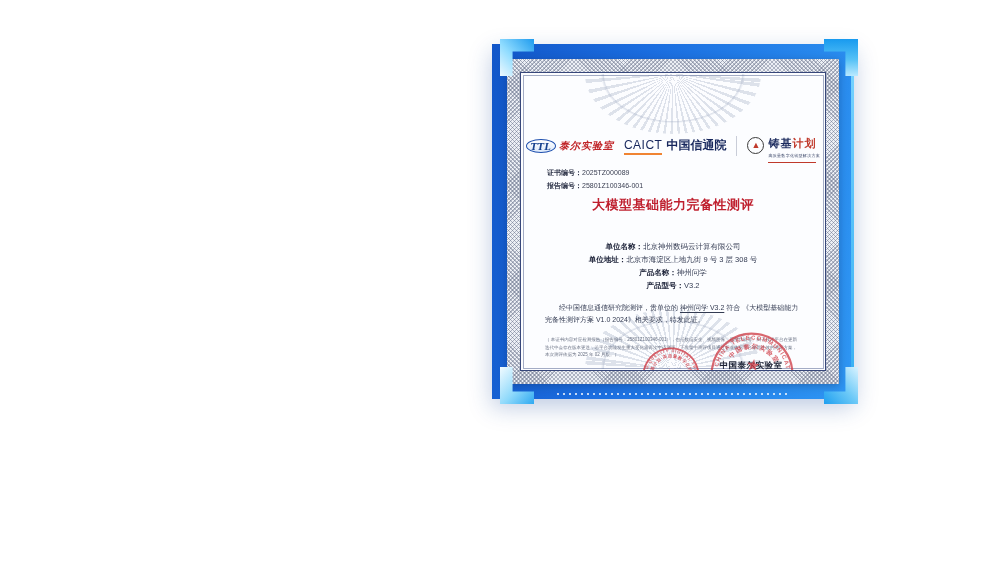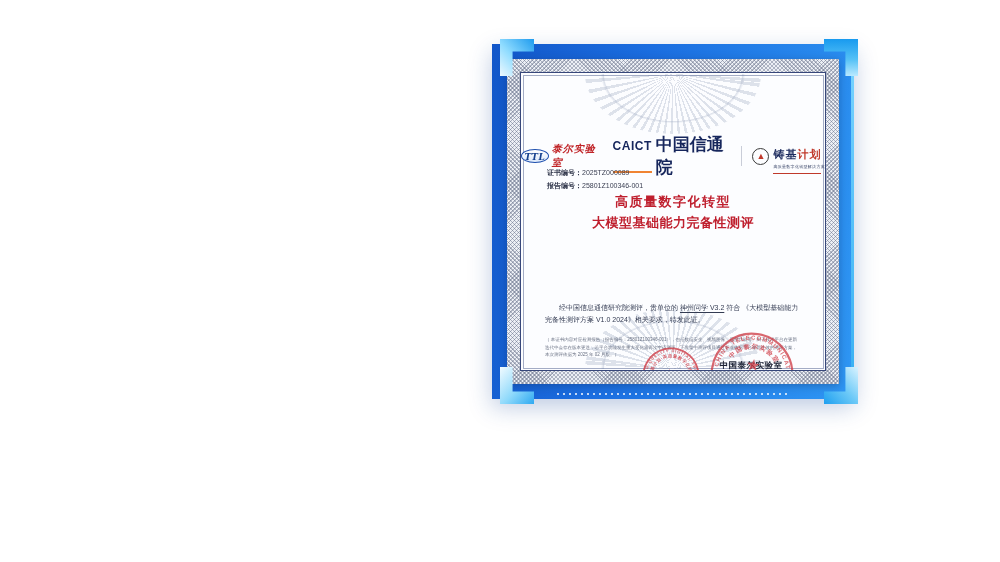--- a/index.html
+++ b/index.html
@@ -74,22 +74,22 @@
   .ttl{display:flex;align-items:center;gap:3px;}
   .ttl-oval{
     width:30px;height:14px;border-radius:50%;border:1.6px solid #1e4fae;
     background:linear-gradient(180deg,#ffffff,#dce9fb);
     color:#16418f;font-weight:bold;font-style:italic;font-size:9px;line-height:14px;
     text-align:center;letter-spacing:.5px;box-sizing:border-box;
     font-family:"DejaVu Serif",serif;
   }
   .ttl-script{color:#c02428;font-family:"DejaVu Serif",serif;font-weight:bold;font-style:italic;font-size:10px;letter-spacing:1px;}
   .caict{display:flex;align-items:baseline;gap:4px;}
-  .caict-abbr{font-weight:700;font-size:12px;color:#16265c;border-bottom:2px solid #f08432;padding-bottom:18px;letter-spacing:.5px;}
-  .caict-name{font-weight:800;font-size:17px;color:#16265c;}
+  .caict-abbr{font-weight:400;font-size:12px;color:#16265c;border-bottom:2px solid #f08432;padding-bottom:1px;letter-spacing:.5px;}
+  .caict-name{font-weight:800;font-size:12px;color:#16265c;}
   .logo-div{width:1px;height:20px;background:#c9cdd8;}
   .zhuji{display:flex;align-items:center;gap:4px;}
   .zhuji-circle{width:17px;height:17px;border:1.6px solid #3a3a3a;border-radius:50%;display:flex;align-items:center;justify-content:center;box-sizing:border-box;}
   .zhuji-tri{color:#c0392b;font-size:9px;line-height:1;font-weight:bold;}
   .zhuji-title{font-size:11px;font-weight:800;letter-spacing:1px;border-bottom:1.5px solid #c0392b;padding-bottom:13px;white-space:nowrap;}
   .zhuji-dark{color:#1c2b5e;}
   .zhuji-red{color:#c0392b;}
   .zhuji-sub{font-size:4px;color:#3a4668;margin-top:2px;letter-spacing:.3px;white-space:nowrap;}
 
   
@@ -165,24 +165,29 @@
           <div class="numbers">
             <div>
               <span class="num-label">证书编号：</span><span>2025TZ000089</span>
             </div>
             <div>
               <span class="num-label">报告编号：</span><span>25801Z100346-001</span>
             </div>
           </div>
 
           <div class="title-block">
-            <div class="title-l1">高质量数字化转型</div>
             <div class="title-l2">大模型基础能力完备性测评</div>
           </div>
 
+          <div class="fields">
+            <div><span class="f-label">单位名称：</span><span>北京神州数码云计算有限公司</span></div>
+            <div><span class="f-label">单位地址：</span><span>北京市海淀区上地九街 9 号 3 层 308 号</span></div>
+            <div><span class="f-label">产品名称：</span><span>神州问学</span></div>
+            <div><span class="f-label">产品型号：</span><span>V3.2</span></div>
+          </div>
 
           <div class="statement">
             <span>经中国信息通信研究院测评，贵单位的 </span><span class="underlined">神州问学 V3.2</span><span> 符合 《大模型基础能力完备性测评方案 V1.0 2024》相关要求，特发此证。</span>
           </div>
 
           <div class="footnote">（ 本证书内容对应检测报告（报告编号：25801Z100346-001），包括数据安全、视频图像、模型功能等。由于技术平台在更新迭代中会存在版本更迭，若平台功能发生重大变化需再次申请测评，下发量中测评项目通过标准依据平台最新生效的测评方案，本次测评依据为 2025 年 02 月版。）</div>
 
           <div class="issuer">
             <div class="issuer-lab">中国泰尔实验室</div>
             <div class="issuer-inst">中国信息通信研究院</div>

